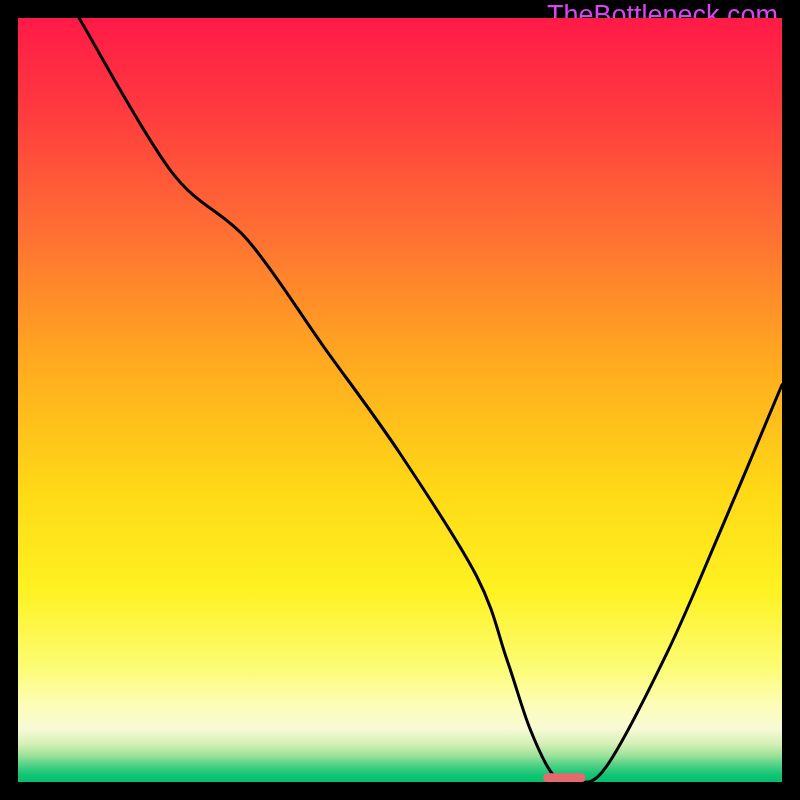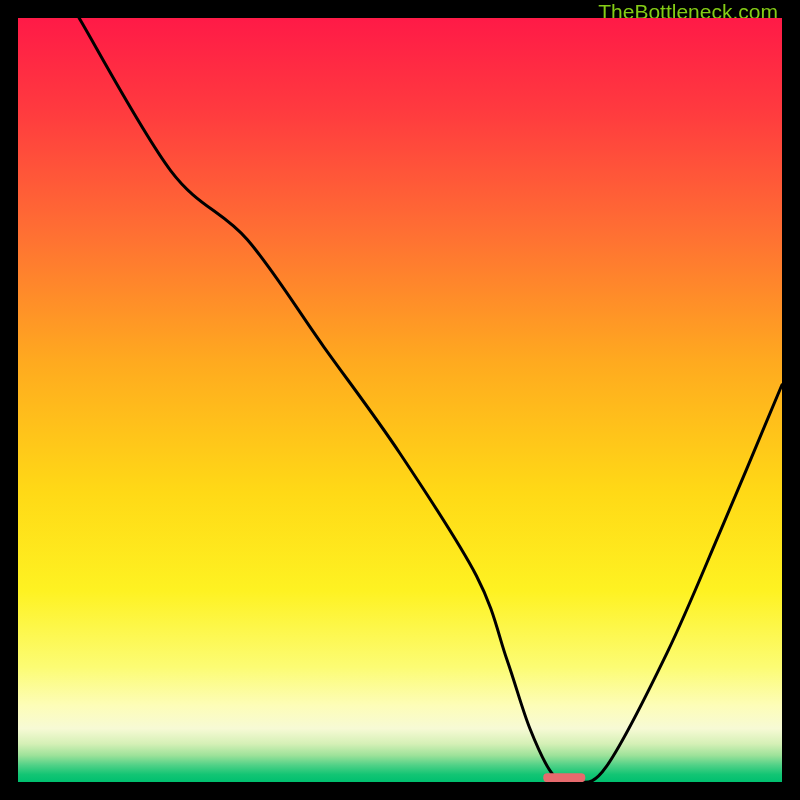--- a/index.html
+++ b/index.html
@@ -23,22 +23,22 @@
     left: 0;
     top: 0;
     width: 764px;
     height: 764px;
   }
   .watermark {
     position: absolute;
     top: 0px;
     right: 22px;
     font-family: Arial, Helvetica, sans-serif;
-    font-size: 21px;
-    color: #84cc16;
+    font-size: 27px;
+    color: #d946ef;
     letter-spacing: 0px;
   }
   svg {
     display: block;
   }
 </style>
 </head>
 <body>
 
 <div class="watermark">TheBottleneck.com</div>

